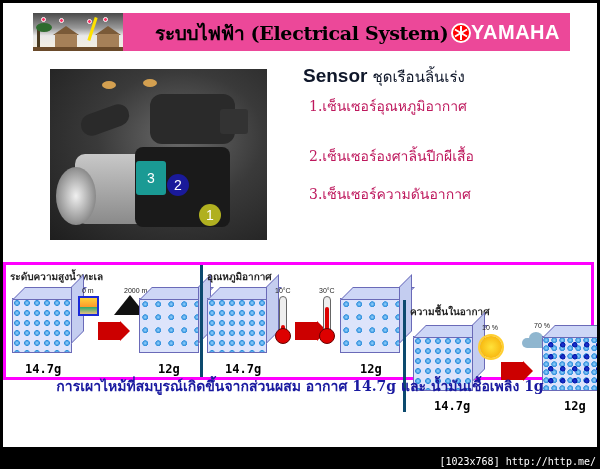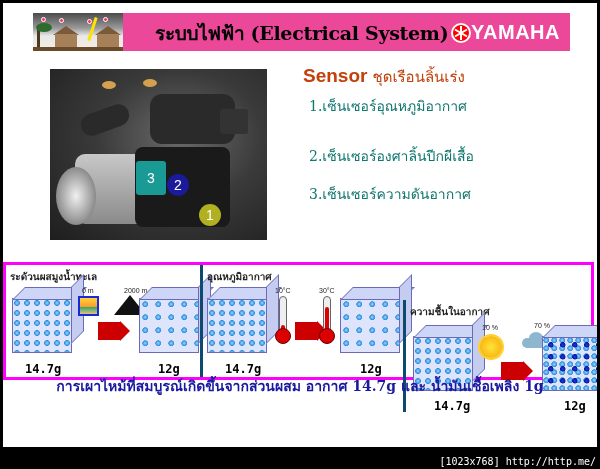--- a/index.html
+++ b/index.html
@@ -62,24 +62,24 @@
   .p-brass2 { left: 93px; top: 10px; width: 14px; height: 8px; background: #d4a050; border-radius: 50%; }
   .marker {
     position: absolute; color: #fff; font-family: "Liberation Sans", sans-serif; font-size: 14px;
     display: flex; align-items: center; justify-content: center;
   }
   .m3 { left: 86px; top: 92px; width: 30px; height: 34px; background: #1a9a94; border-radius: 3px; }
   .m2 { left: 117px; top: 105px; width: 22px; height: 22px; background: #1a1a9a; border-radius: 50%; }
   .m1 { left: 149px; top: 135px; width: 22px; height: 22px; background: #b0b020; border-radius: 50%; }
 
   
-  .sensor-title { position: absolute; left: 300px; top: 62px; color: #c2410c; white-space: nowrap; }
+  .sensor-title { position: absolute; left: 300px; top: 62px; color: #0f172a; white-space: nowrap; }
   .sensor-title .en { font-family: "Liberation Sans", sans-serif; font-weight: bold; font-size: 19px; }
   .sensor-title .th { font-family: "DejaVu Serif", serif; font-size: 15px; }
-  .sensor-item { position: absolute; left: 306px; color: #0f766e; font-size: 14px; font-family: "DejaVu Serif", serif; white-space: nowrap; }
+  .sensor-item { position: absolute; left: 306px; color: #be185d; font-size: 14px; font-family: "DejaVu Serif", serif; white-space: nowrap; }
 
   
   .panels {
     position: absolute; left: 0; top: 259px; width: 591px; height: 118px;
     border: 3px solid #ff00ff; display: flex; background: #fff;
   }
   .panel { position: relative; height: 100%; }
   .panel + .panel { border-left: 3px solid #0c4a6e; }
   .p1 { width: 194px; } .p2 { width: 203px; } .p3 { flex: 1; margin-top: 35px; }
   .panel-title { position: absolute; left: 4px; top: 4px; font-size: 10px; font-weight: bold; color: #222; white-space: nowrap; }
@@ -189,21 +189,21 @@
     <span class="en">Sensor</span>
     <span class="th">ชุดเรือนลิ้นเร่ง</span>
   </div>
   <div class="sensor-item" style="top:92px">1.เซ็นเซอร์อุณหภูมิอากาศ</div>
   <div class="sensor-item" style="top:142px">2.เซ็นเซอร์องศาลิ้นปีกผีเสื้อ</div>
   <div class="sensor-item" style="top:180px">3.เซ็นเซอร์ความดันอากาศ</div>
 
   <div class="panels">
 
     <div class="panel p1">
-      <div class="panel-title">ระดัวนผสมูงน้ำทะเล</div>
+      <div class="panel-title">ระดับความสูงน้ำทะเล</div>
       <div class="cube" style="left:6px;top:33px"></div>
       <div class="small-label" style="left:76px;top:22px">0 m</div>
       <div class="sunset" style="left:72px;top:31px"></div>
       <div class="arrow" style="left:92px;top:57px"></div>
       <div class="small-label" style="left:118px;top:22px">2000 m</div>
       <div class="mountain" style="left:108px;top:30px"></div>
       <div class="cube sparse" style="left:133px;top:33px"></div>
       <div class="weight" style="left:19px;top:97px">14.7g</div>
       <div class="weight" style="left:152px;top:97px">12g</div>
     </div>

